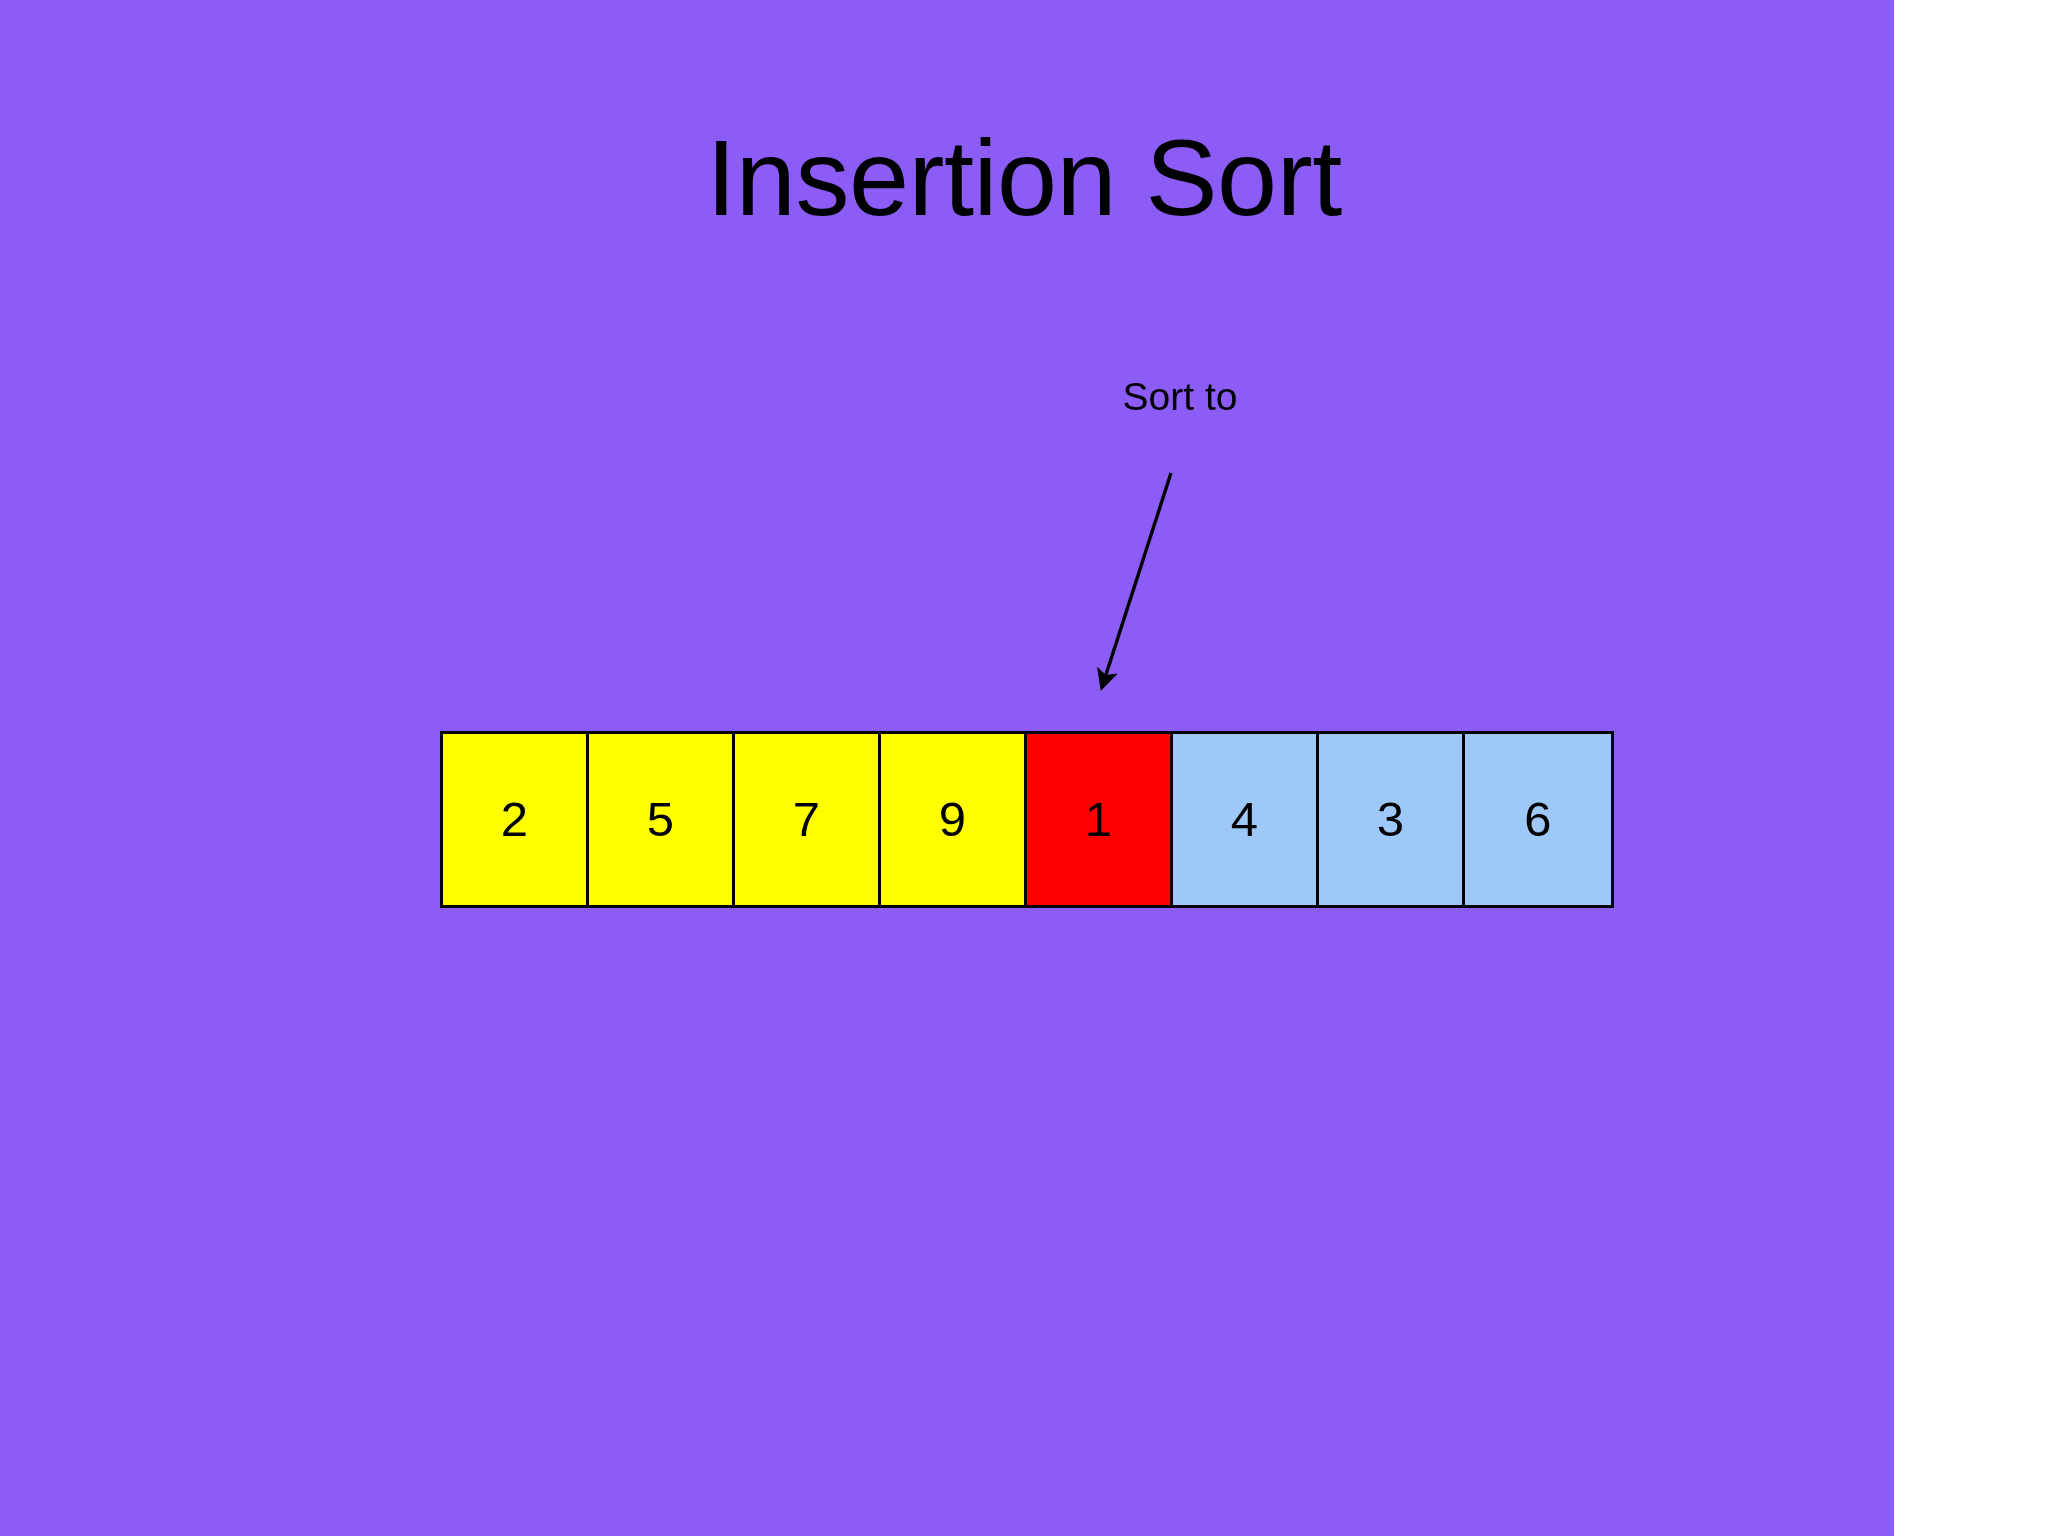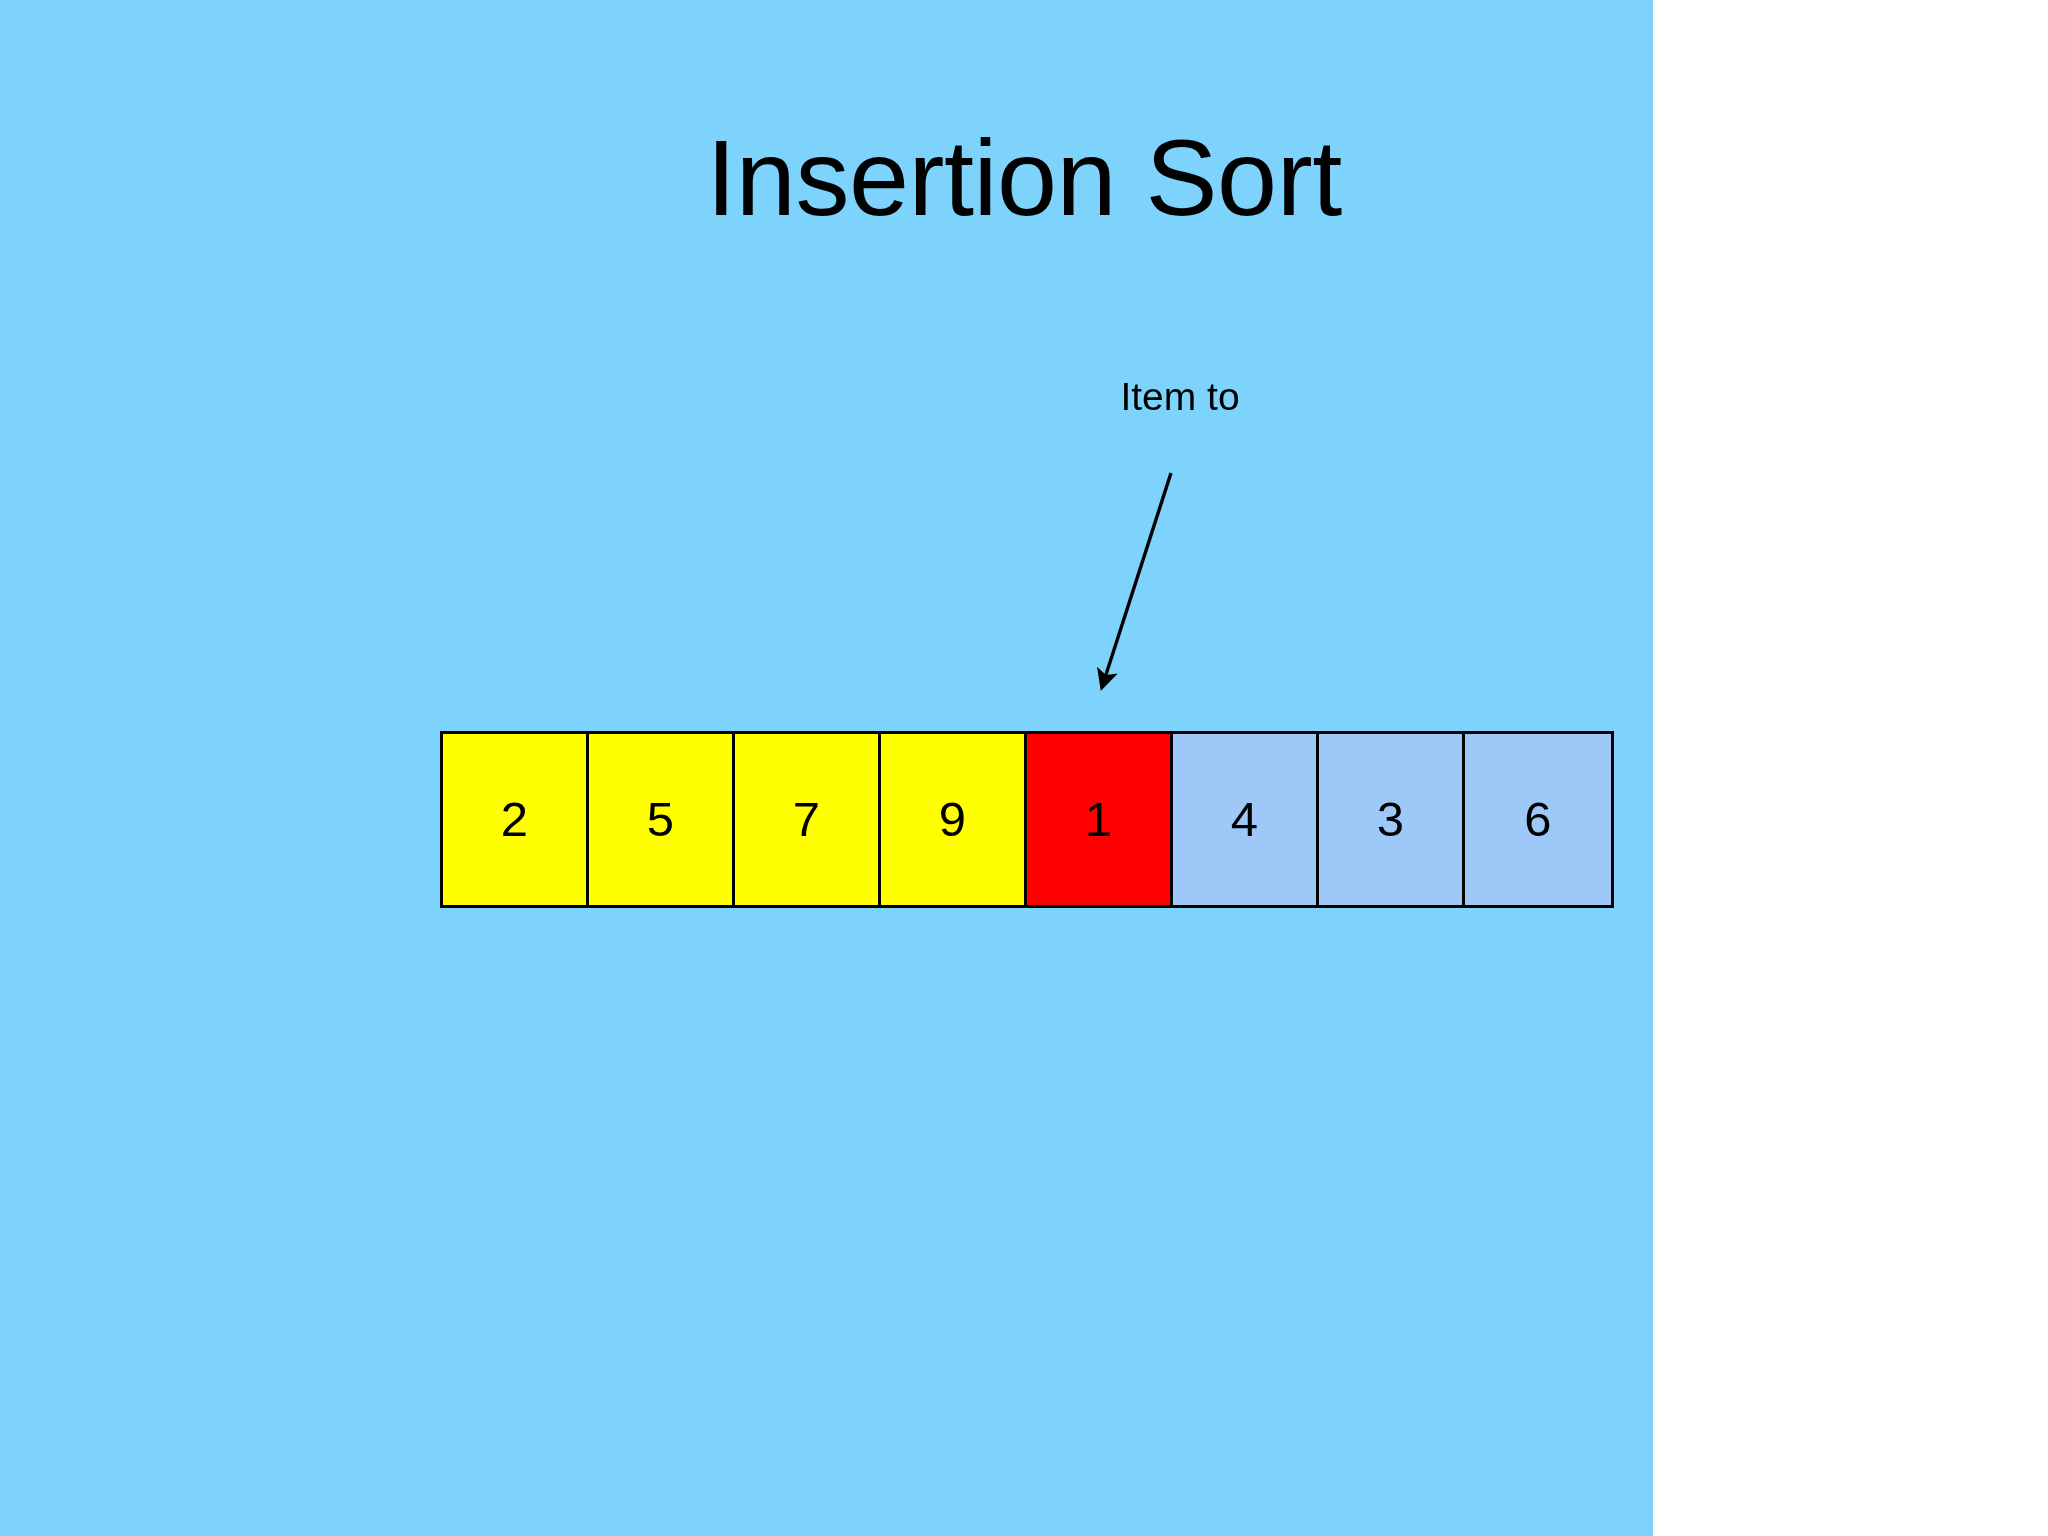--- a/index.html
+++ b/index.html
@@ -12,23 +12,23 @@
     height: 1536px;
     position: relative;
     overflow: hidden;
     font-family: "Liberation Sans", sans-serif;
     color: #000000;
   }
 
   #slide {
     position: absolute;
     inset: 0;
-    width: 1653px;
+    width: 1894px;
     height: 1536px;
-    background: #7dd3fc;
+    background: #8b5cf6;
   }
 
   
   #slide-title {
     position: absolute;
     left: 0;
     top: 118px;
     width: 2048px;
     text-align: center;
     font-size: 108px;
@@ -93,21 +93,21 @@
   .array-cell.unsorted { background: #9DC8F7; }
 </style>
 </head>
 <body>
 
 <div id="slide">
 
   <div id="slide-title">Insertion Sort</div>
 
   <div id="callout-label">
-    <span class="lbl-line">Item to</span>
+    <span class="lbl-line">Sort to</span>
   </div>
 
   <svg id="callout-arrow" viewBox="0 0 160 270" width="160" height="270">
     <defs>
       <marker id="arrowhead" markerWidth="7" markerHeight="7" refX="5.2" refY="3.2" orient="auto" markerUnits="strokeWidth">
         <path d="M0,0 L6.4,3.2 L0,6.4 L1.5,3.2 Z" fill="#000000"></path>
       </marker>
     </defs>
     <line x1="111" y1="18" x2="42" y2="232" stroke="#000000" stroke-width="3.4" marker-end="url(#arrowhead)"></line>
   </svg>

